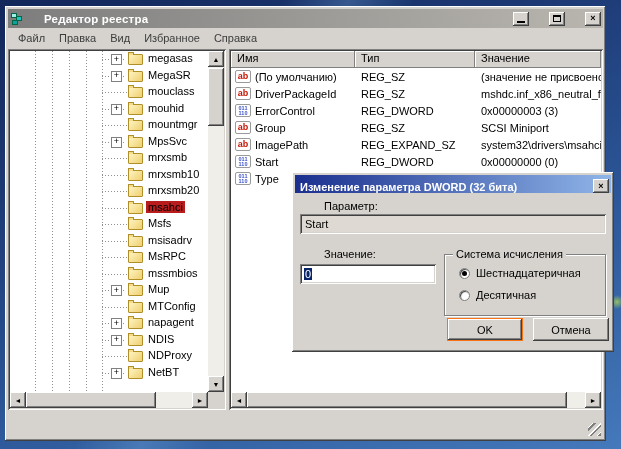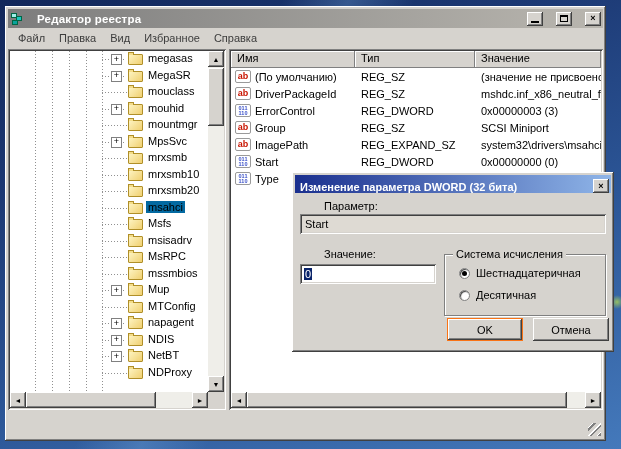--- a/index.html
+++ b/index.html
@@ -12,21 +12,21 @@
       linear-gradient(160deg,#12275a 0%,#1c3873 28%,#2c5697 62%,#4479bb 100%);
   }
   
   .raised{background:#d6d3ce;box-shadow:inset -1px -1px 0 #404040, inset 1px 1px 0 #fff, inset -2px -2px 0 #808080, inset 2px 2px 0 #d6d3ce;}
   .raised-btn{background:#d6d3ce;box-shadow:inset -1px -1px 0 #404040, inset 1px 1px 0 #fff, inset -2px -2px 0 #808080;}
   .sunken{background:#fff;box-shadow:inset 1px 1px 0 #808080, inset -1px -1px 0 #fff, inset 2px 2px 0 #404040, inset -2px -2px 0 #d6d3ce;}
   
   .main-window{position:absolute;left:5px;top:6px;width:601px;height:435px;}
   .titlebar{position:absolute;left:3px;top:3px;right:3px;height:19px;
     background:linear-gradient(to right,#7d7d7d,#b9b6af);
-    display:flex;align-items:center;padding:0 2px;gap:13px;}
+    display:flex;align-items:center;padding:0 2px;gap:20px;}
   .titlebar .title{flex:1;color:#fff;font-weight:bold;font-size:11.5px;letter-spacing:.2px;white-space:nowrap;overflow:hidden;}
   .regedit-icon{width:14px;height:14px;position:relative;flex:0 0 14px;}
   .regedit-icon i{position:absolute;width:6px;height:5px;background:#18c8c0;border:1px solid #064;box-sizing:border-box;}
   .regedit-icon i:nth-child(1){left:1px;top:1px;background:#9ff0ea;}
   .regedit-icon i:nth-child(2){left:6px;top:4px;}
   .regedit-icon i:nth-child(3){left:2px;top:8px;background:#0aa39b;}
   .winbtn{width:16px;height:14px;flex:0 0 16px;display:flex;align-items:center;justify-content:center;
     font-size:9px;font-weight:bold;line-height:1;color:#000;}
   .glyph-min{width:8px;height:2px;background:#000;margin-top:7px;}
   .glyph-max{width:8px;height:7px;border:1px solid #000;border-top-width:2px;box-sizing:border-box;}
@@ -45,21 +45,21 @@
   .tree-row .hline{position:absolute;left:70px;top:8px;height:1px;width:23px;
     background:repeating-linear-gradient(to right,#909090 0 1px,transparent 1px 3px);}
   .plusbox{position:absolute;left:79px;top:3px;width:11px;height:11px;background:#fff;border:1px solid #808080;box-sizing:border-box;
     display:flex;align-items:center;justify-content:center;font-size:9px;line-height:1;color:#000;}
   .plusbox::before{content:"+";margin-top:-1px;}
   .folder{position:absolute;left:96px;top:3px;width:15px;height:11px;
     background:linear-gradient(135deg,#fdf3c0,#f0d071);border:1px solid #b08f28;box-sizing:border-box;border-radius:1px;}
   .folder::before{content:"";position:absolute;left:-1px;top:-3px;width:6px;height:3px;
     background:#f4dd8a;border:1px solid #b08f28;border-bottom:none;box-sizing:border-box;}
   .tree-label{position:absolute;left:114px;top:1px;padding:0 2px;}
-  .tree-label.selected{background:#0369a1;}
+  .tree-label.selected{background:#b91c1c;}
   
   .sb-track{background:#efeee9;}
   .vsb{position:absolute;right:0;top:0;bottom:16px;width:16px;}
   .hsb{position:absolute;left:0;bottom:0;height:16px;}
   .tree-panel .hsb{right:16px;}
   .list-panel .hsb{right:0;}
   .sb-btn{position:absolute;width:16px;height:16px;display:flex;align-items:center;justify-content:center;
     font-size:7px;color:#000;}
   .sb-thumb{position:absolute;background:#d6d3ce;box-shadow:inset -1px -1px 0 #404040, inset 1px 1px 0 #fff, inset -2px -2px 0 #808080;}
   .sb-corner{position:absolute;right:0;bottom:0;width:16px;height:16px;background:#d6d3ce;}
@@ -254,30 +254,30 @@
     <span class="folder"></span>
     <span class="tree-label">napagent</span>
   </div>
               <div class="tree-row">
     <span class="hline"></span>
     <span class="plusbox"></span>
     <span class="folder"></span>
     <span class="tree-label">NDIS</span>
   </div>
               <div class="tree-row">
+    <span class="hline" style="width: 36px;"></span>
+
+    <span class="folder"></span>
+    <span class="tree-label">NDProxy</span>
+  </div>
+              <div class="tree-row">
     <span class="hline"></span>
     <span class="plusbox"></span>
     <span class="folder"></span>
     <span class="tree-label">NetBT</span>
-  </div>
-              <div class="tree-row">
-    <span class="hline" style="width: 36px;"></span>
-
-    <span class="folder"></span>
-    <span class="tree-label">NDProxy</span>
   </div>
             </div>
         </div>
         <div class="vsb sb-track">
           <span class="sb-btn raised-btn" style="top:0">▲</span>
           <span class="sb-thumb" style="left:0;right:0;top:17px;height:58px"></span>
           <span class="sb-btn raised-btn" style="bottom:0">▼</span>
         </div>
         <div class="hsb sb-track">
           <span class="sb-btn raised-btn" style="left:0">◄</span>

